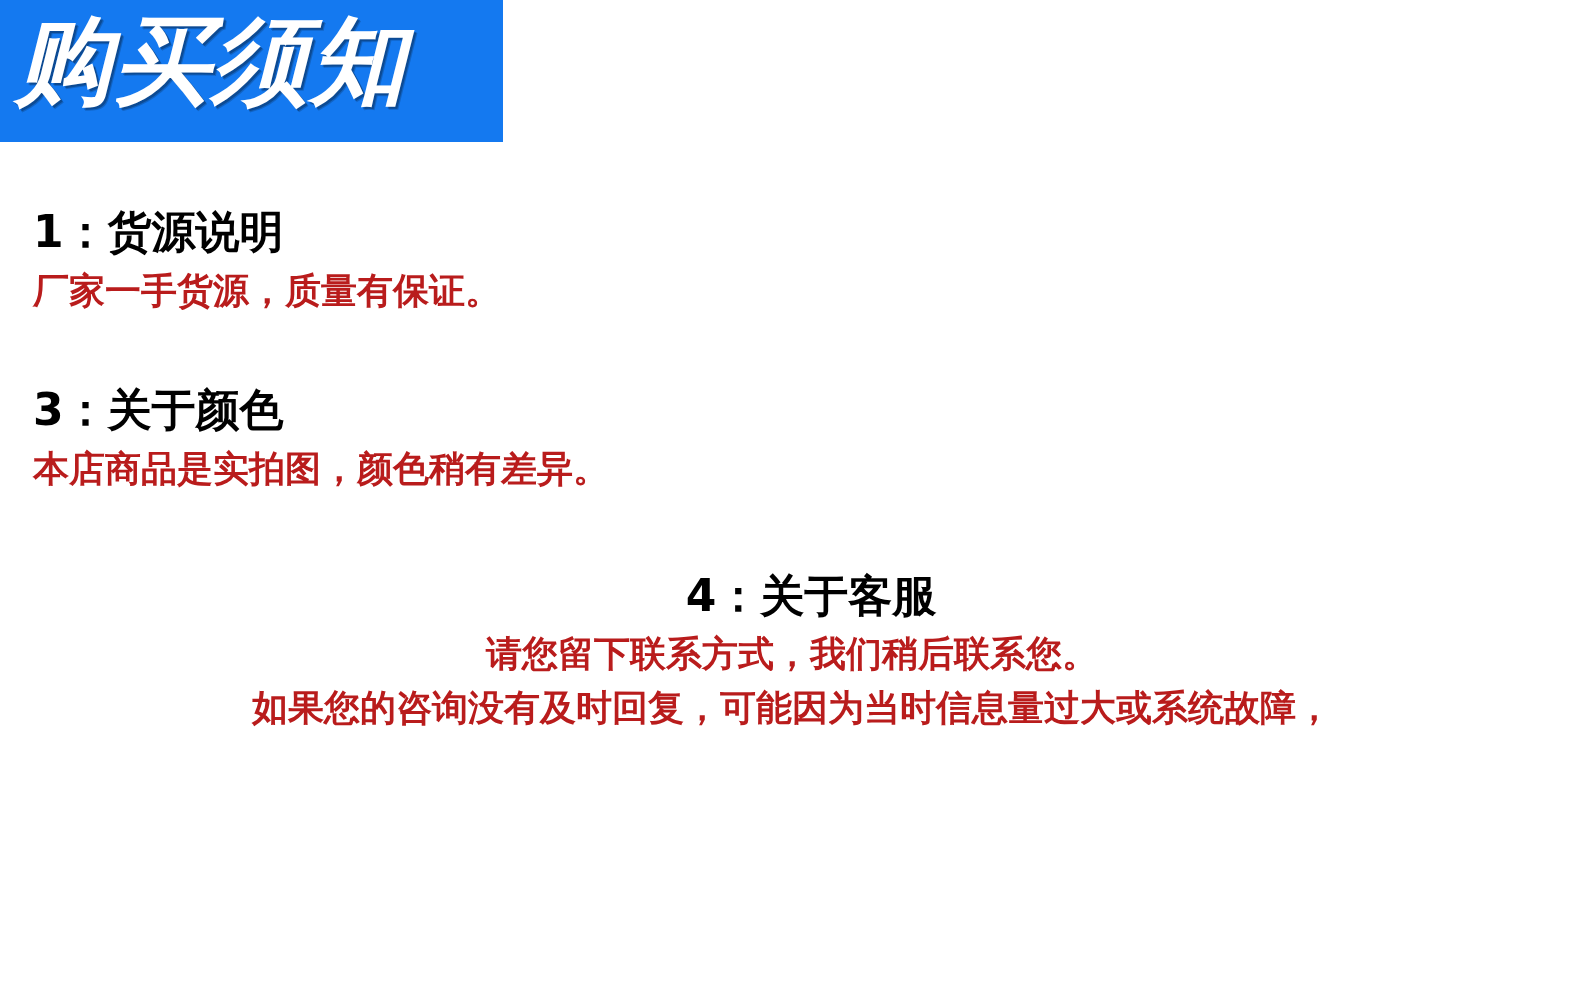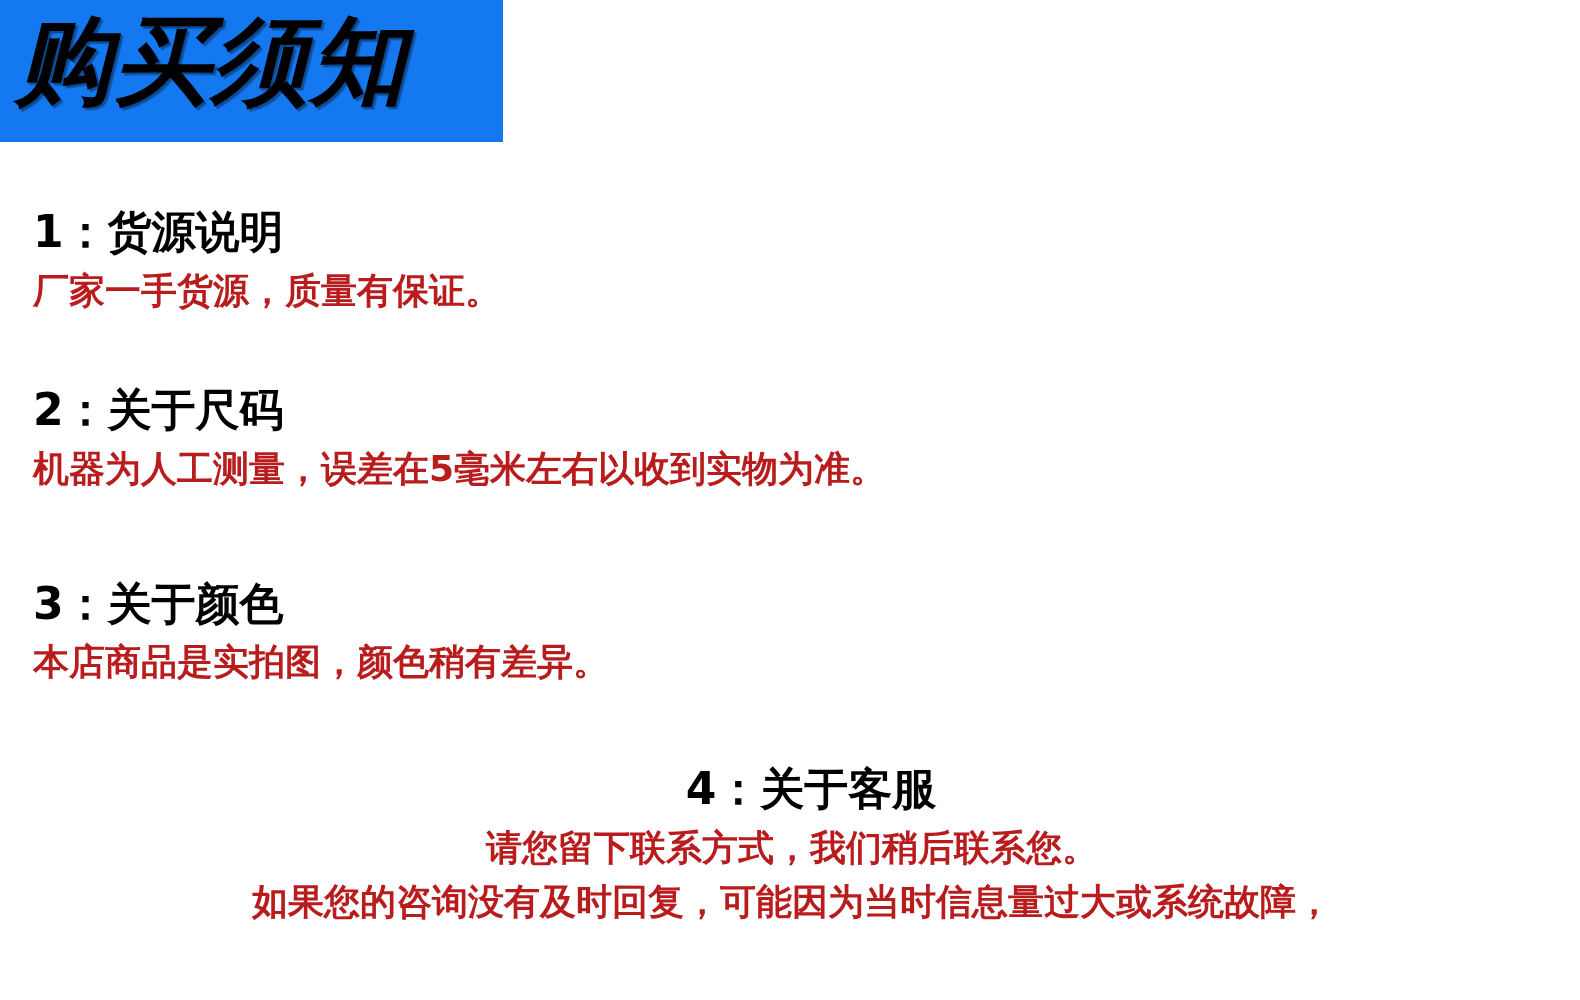--- a/index.html
+++ b/index.html
@@ -32,21 +32,21 @@
   }
   .title-banner .title-text {
     position: absolute;
     left: 16px;
     top: 4px;
     font-family: "DejaVu Sans", sans-serif;
     font-size: 96px;
     font-weight: bold;
     font-style: italic;
     line-height: 1.2;
-    color: #000000;
+    color: #ffffff;
     letter-spacing: 2px;
     white-space: nowrap;
     text-shadow:
       2px 2px 0 rgba(0,0,0,0.25),
       3px 3px 0 rgba(0,0,0,0.18);
   }
   
   .notice-list {
     position: absolute;
     left: 0;
@@ -95,26 +95,20 @@
 
   <div class="notice-list">
 
     <div class="notice-item indent-0" id="item-1">
       <div class="notice-heading">1：货源说明</div>
       <div class="notice-body">
         <span class="line">厂家一手货源，质量有保证。</span>
       </div>
     </div>
 
-    <div class="notice-item indent-0" id="item-2">
-      <div class="notice-heading">2：关于尺码</div>
-      <div class="notice-body">
-        <span class="line">机器为人工测量，误差在5毫米左右以收到实物为准。</span>
-      </div>
-    </div>
 
     <div class="notice-item indent-0" id="item-3">
       <div class="notice-heading">3：关于颜色</div>
       <div class="notice-body">
         <span class="line">本店商品是实拍图，颜色稍有差异。</span>
       </div>
     </div>
 
     <div class="notice-item indent-1" id="item-4">
       <div class="notice-heading">4：关于客服</div>

